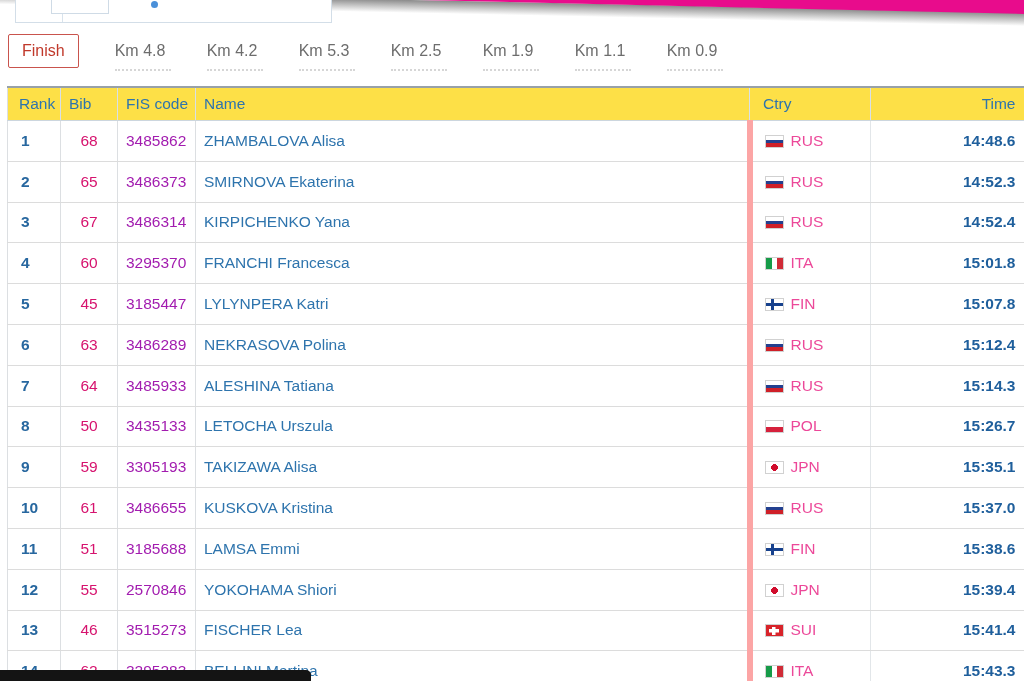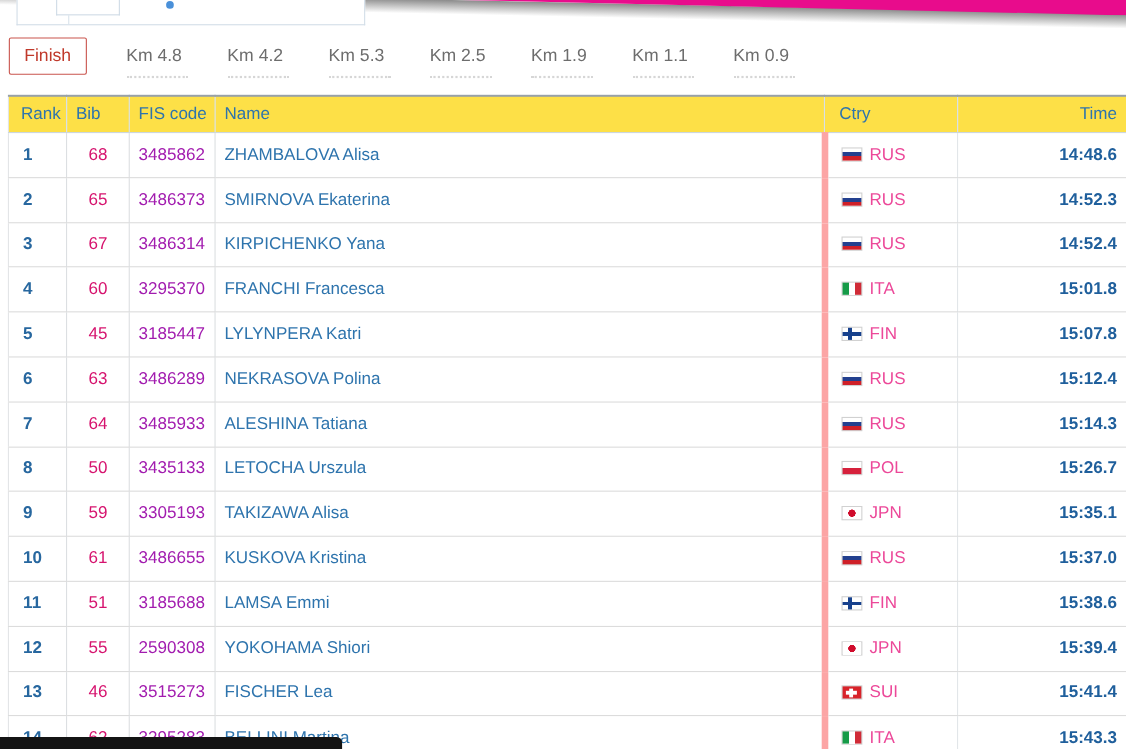--- a/index.html
+++ b/index.html
@@ -224,21 +224,21 @@
           <td class="rank-c">11</td>
           <td class="bib-c">51</td>
           <td class="fis-c">3185688</td>
           <td class="name-c">LAMSA Emmi</td>
           <td class="ctry-c"><span class="flag flag-fin"></span><span>FIN</span></td>
           <td class="time-c">15:38.6</td>
         </tr>
         <tr>
           <td class="rank-c">12</td>
           <td class="bib-c">55</td>
-          <td class="fis-c">2590308</td>
+          <td class="fis-c">2570846</td>
           <td class="name-c">YOKOHAMA Shiori</td>
           <td class="ctry-c"><span class="flag flag-jpn"></span><span>JPN</span></td>
           <td class="time-c">15:39.4</td>
         </tr>
         <tr>
           <td class="rank-c">13</td>
           <td class="bib-c">46</td>
           <td class="fis-c">3515273</td>
           <td class="name-c">FISCHER Lea</td>
           <td class="ctry-c"><span class="flag flag-sui"></span><span>SUI</span></td>

